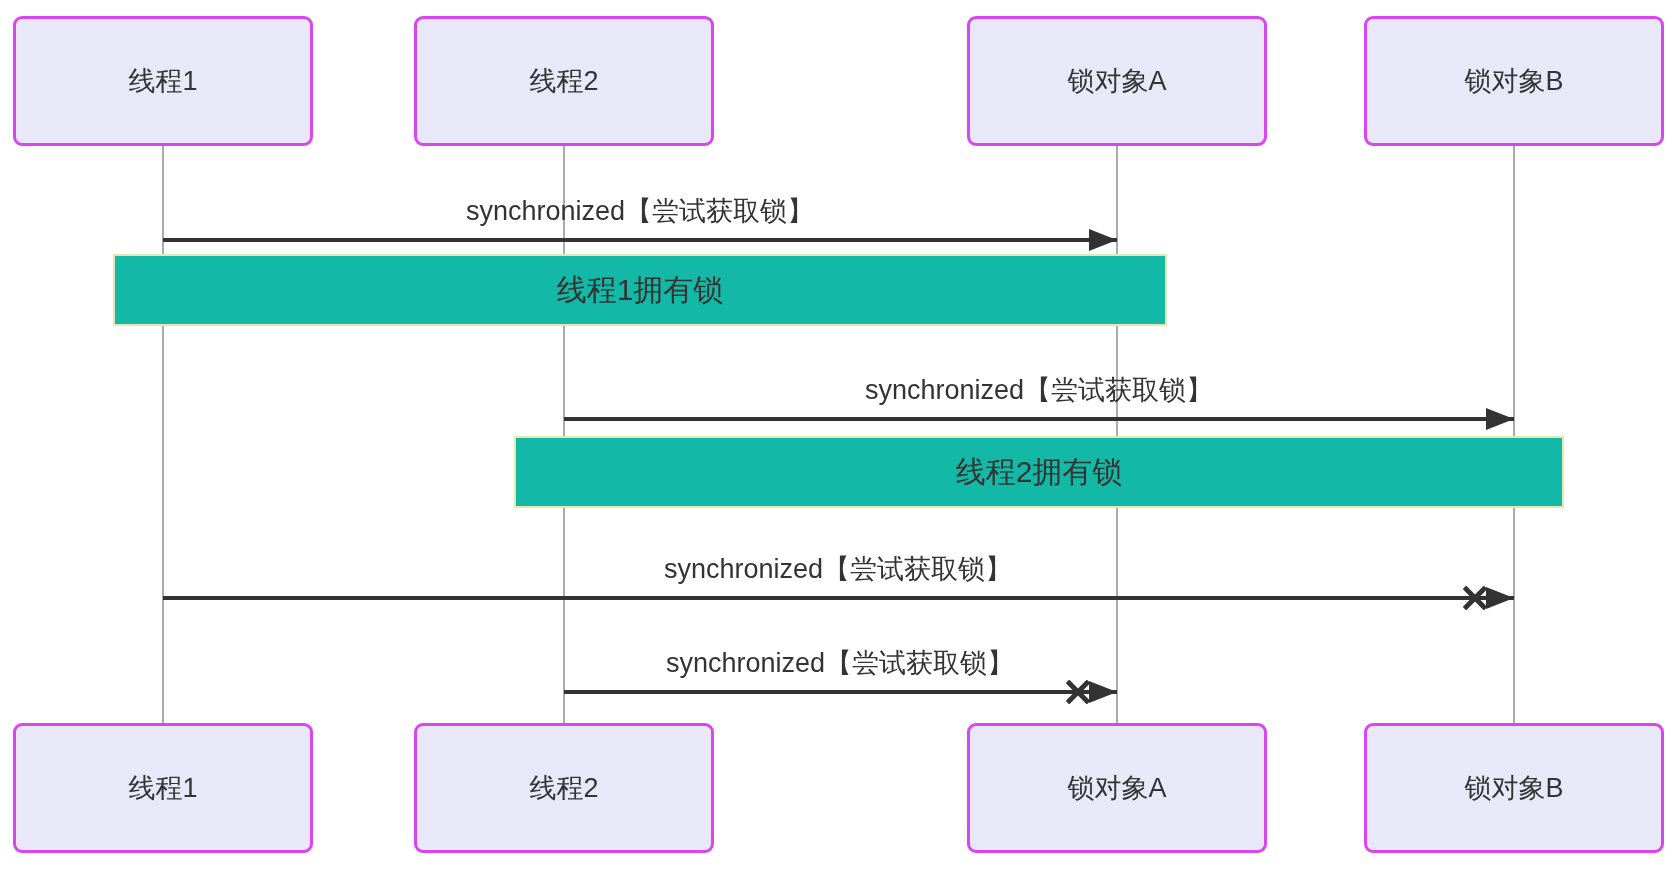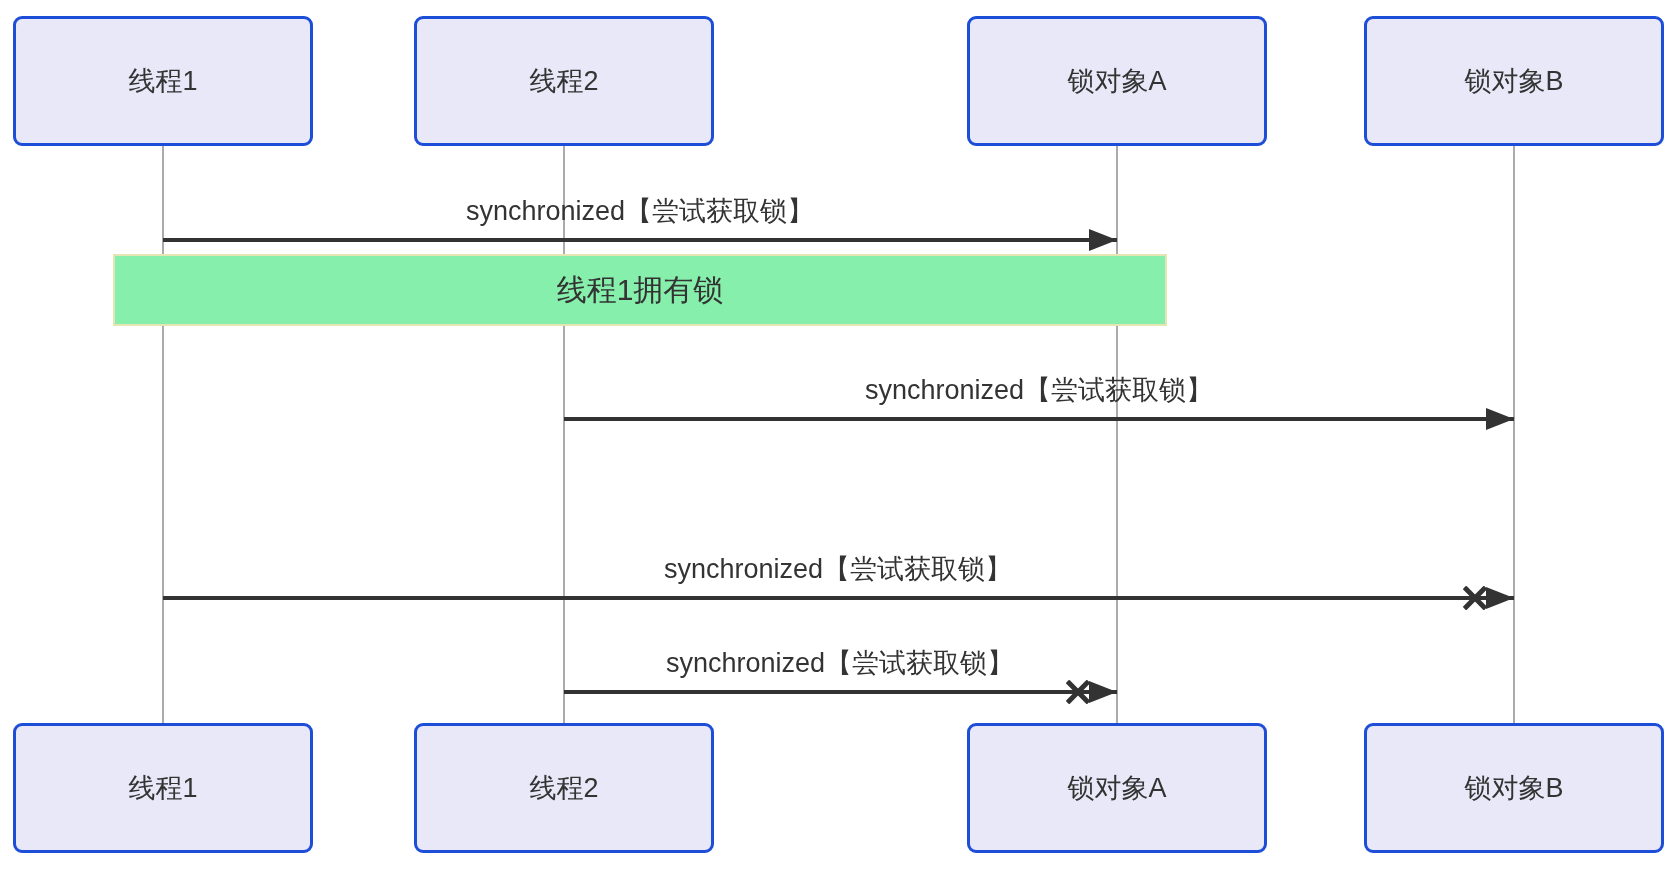--- a/index.html
+++ b/index.html
@@ -22,21 +22,21 @@
     width: 2px;
     background: #ababab;
   }
 
   
   .actor {
     position: absolute;
     width: 300px;
     height: 130px;
     background: #e8e8f8;
-    border: 3px solid #1d4ed8;
+    border: 3px solid #d946ef;
     border-radius: 9px;
     display: flex;
     align-items: center;
     justify-content: center;
     font-size: 27px;
     color: #333333;
   }
   .actor.top { top: 16px; }
   .actor.bottom { top: 723px; }
 
@@ -82,21 +82,21 @@
     white-space: nowrap;
     font-size: 27px;
     line-height: 38px;
     color: #333333;
   }
 
   
   .note {
     position: absolute;
     height: 72px;
-    background: #86efac;
+    background: #14b8a6;
     border: 2px solid #e6e6b2;
     display: flex;
     align-items: center;
     justify-content: center;
     font-size: 30px;
     color: #333333;
   }
 </style>
 </head>
 <body>
@@ -128,20 +128,23 @@
 
   <div class="note" style="left:113px; top:254px; width:1054px">
     <span>线程1拥有锁</span>
   </div>
 
   <div class="msg-label" style="left:1039px; top:371px">synchronized【尝试获取锁】</div>
   <div class="msg-line" style="left:564px; top:417px; width:950px">
     <span class="arrowhead"></span>
   </div>
 
+  <div class="note" style="left:514px; top:436px; width:1050px">
+    <span>线程2拥有锁</span>
+  </div>
 
   <div class="msg-label" style="left:838px; top:550px">synchronized【尝试获取锁】</div>
   <div class="msg-line" style="left:163px; top:596px; width:1351px">
     <span class="cross"></span>
     <span class="arrowhead"></span>
   </div>
 
   <div class="msg-label" style="left:840px; top:644px">synchronized【尝试获取锁】</div>
   <div class="msg-line" style="left:564px; top:690px; width:553px">
     <span class="cross"></span>

